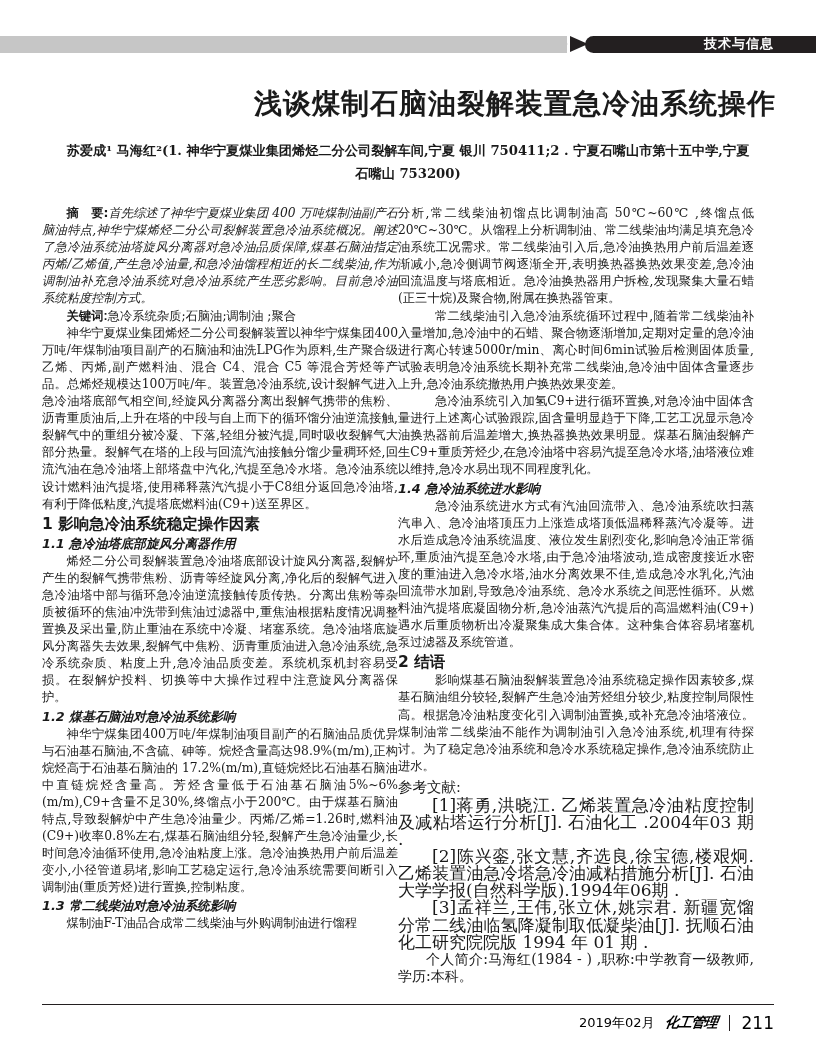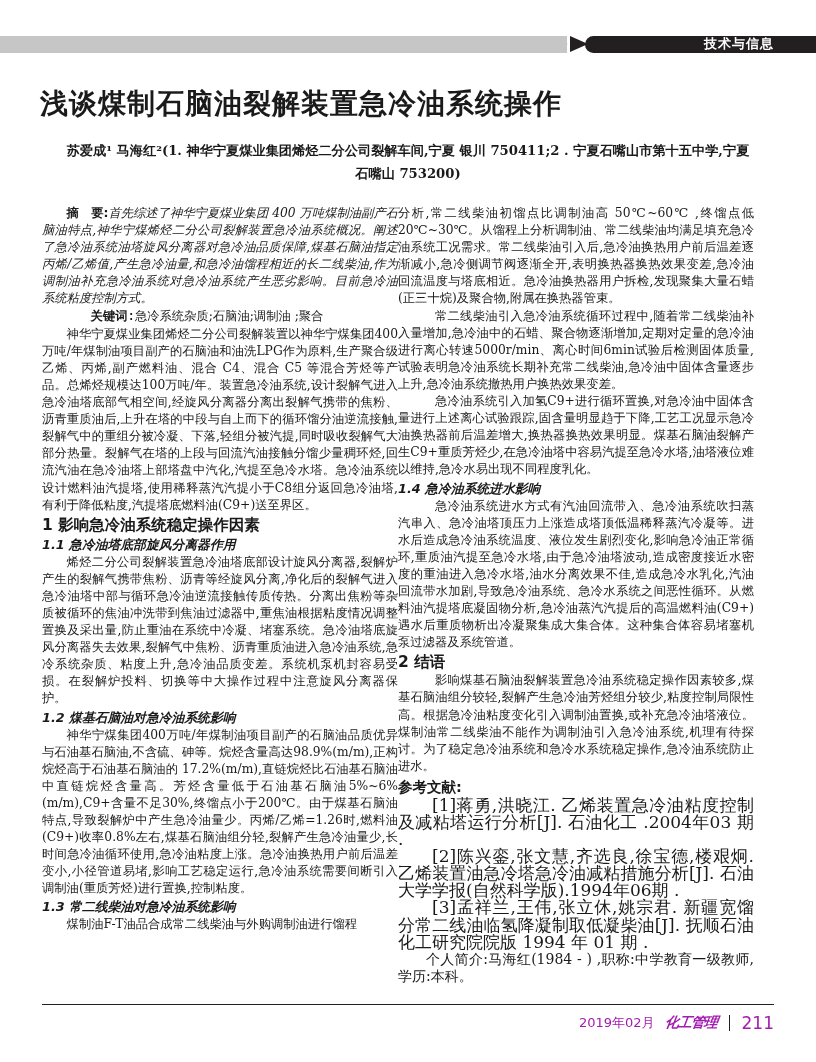--- a/index.html
+++ b/index.html
@@ -79,21 +79,21 @@
     letter-spacing: 1px;
     z-index: 4;
   }
 
   
   .title {
     position: absolute;
     top: 85px;
     left: 40px;
     width: 736px;
-    text-align: left;
+    text-align: right;
     font-family: "DejaVu Sans", "Liberation Sans", sans-serif;
     font-weight: bold;
     font-size: 28px;
     letter-spacing: 1px;
     color: #1a1a1a;
   }
 
   .authors {
     position: absolute;
     top: 139px;
@@ -128,41 +128,41 @@
   .indent { text-indent: 2em; }
   .indent3 { text-indent: 3em; }
   .abs {
     font-style: italic;
     font-family: "DejaVu Serif", "Liberation Serif", serif;
   }
   .abs b { font-style: normal; font-family: "DejaVu Sans","Liberation Sans",sans-serif; }
   .kw {
     font-style: normal;
   }
-  .kw b { font-family: Liberation Mono, monospace; margin-left: 24px; }
+  .kw b { font-family: Liberation Sans, sans-serif; }
   h1.sec {
     margin: 1px 0 0 0;
     font-family: "DejaVu Sans", "Liberation Sans", sans-serif;
     font-weight: bold;
     font-size: 15.5px;
     line-height: 20px;
     letter-spacing: 0px;
   }
   h2.subsec {
     margin: 1px 0 0 0;
     font-family: "DejaVu Sans", "Liberation Sans", sans-serif;
     font-weight: bold;
     font-size: 12.8px;
     line-height: 18px;
     font-style: italic;
   }
   h2.refhead {
     margin: 2px 0 0 0;
     font-family: "DejaVu Sans", "Liberation Sans", sans-serif;
-    font-weight: bold;
+    font-weight: normal;
     font-size: 14.5px;
     line-height: 20px;
   }
   .ref {
     text-indent: 2em;
     font-size: 17px;
     line-height: 17.1px;
   }
   .bio {
     text-indent: 2em;
@@ -184,21 +184,21 @@
     top: 1010px;
     left: 42px;
     width: 732px;
     height: 26px;
     display: flex;
     align-items: center;
     justify-content: flex-end;
     gap: 10px;
     font-family: "DejaVu Sans", "Liberation Sans", sans-serif;
     font-size: 13px;
-    color: #a21caf;
+    color: #000000;
   }
   .footer-date { font-size: 13px; }
   .footer-journal {
     font-family: "DejaVu Serif", "Liberation Serif", serif;
     font-style: italic;
     font-weight: bold;
     font-size: 14px;
     transform: skewX(-8deg);
     letter-spacing: -1px;
   }

